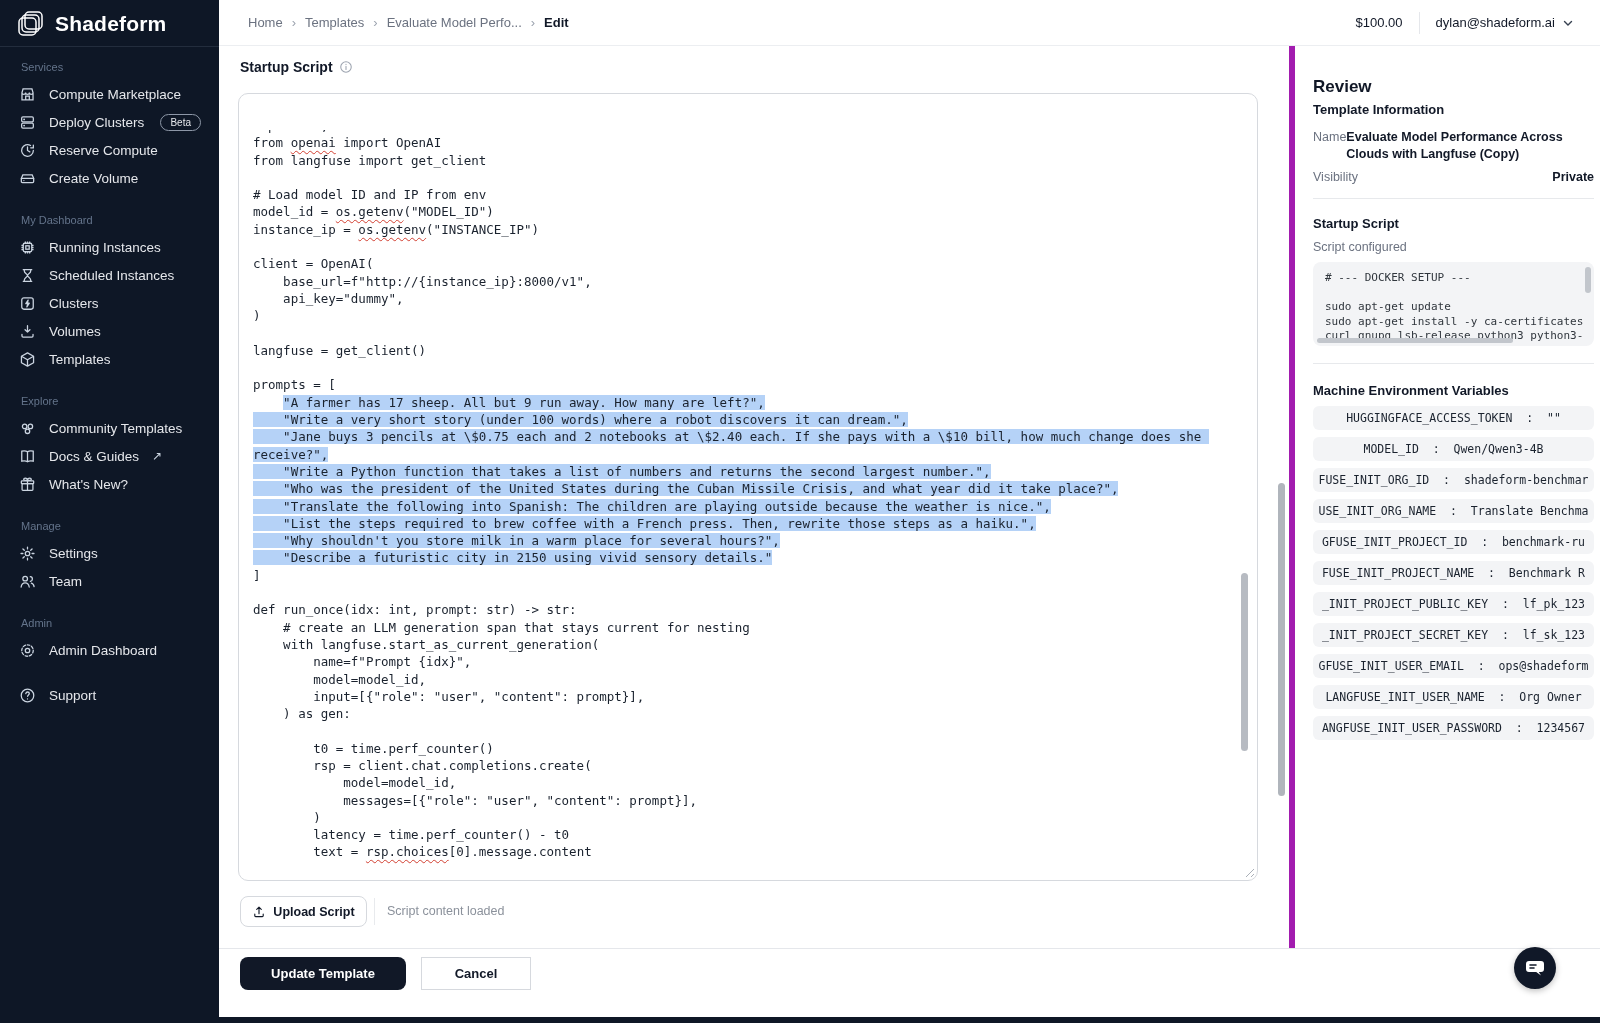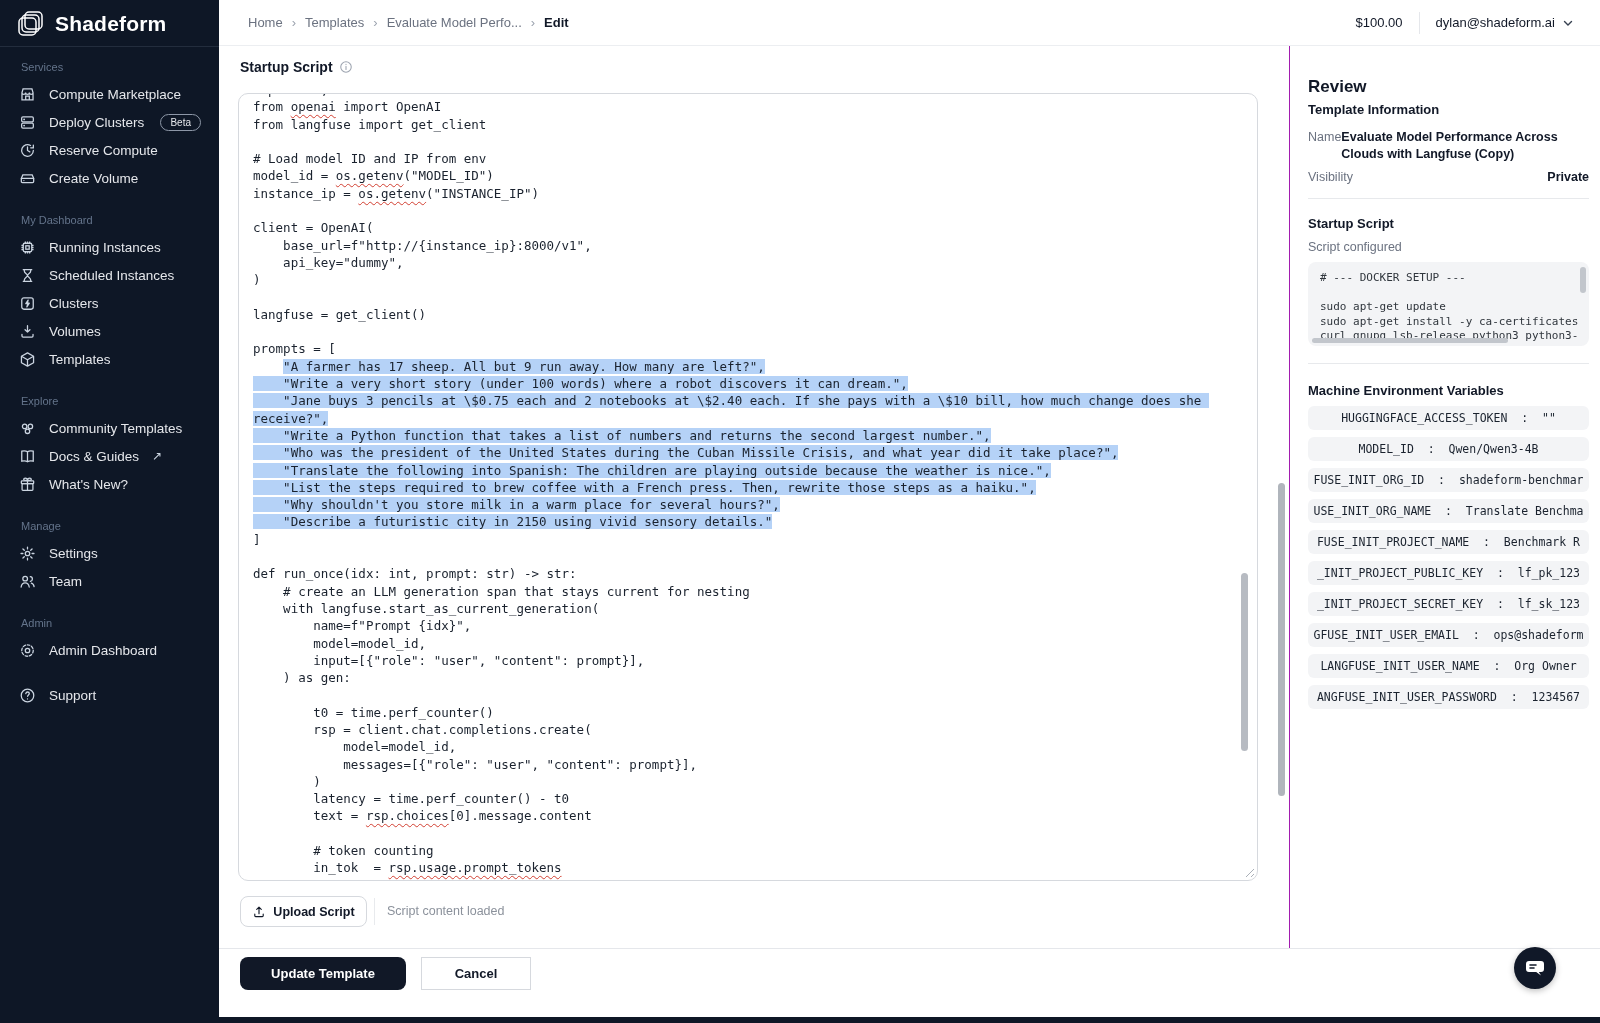--- a/index.html
+++ b/index.html
@@ -36,41 +36,41 @@
   .topbar-divider { width:1px; height:22px; background:#e5e7eb; }
   .account { display:flex; align-items:center; gap:7px; cursor:pointer; }
   .account .icon svg { width:12px; height:12px; display:block; }
 
   
   .main { position:absolute; left:219px; top:46px; width:1070px; bottom:75px; background:#fff; z-index:1; }
   .editor-label { position:absolute; left:21px; top:13px; font-size:14px; font-weight:700; color:#111827; display:flex; align-items:center; gap:6px; }
   .editor-label .icon svg { width:14px; height:14px; display:block; }
   .code-box { position:absolute; left:19px; top:47px; width:1020px; height:788px; background:#fff;
     border:1px solid #d6d9de; border-radius:10px; overflow:hidden; }
-  .code-scroll { position:absolute; inset:0; padding-left:14px; overflow:hidden; }
+  .code-scroll { position:absolute; inset:0; padding-left:14px; overflow:hidden;margin-top:36px; }
   #code-pre { margin:-13px 0 0; width:960px; font-family:"DejaVu Sans Mono", monospace;
     font-size:12.5px; line-height:17.3px; color:#1a222e; white-space:pre-wrap; word-break:normal; }
   .hl { background:#b5d2f7; }
   .sq { text-decoration-line:underline; text-decoration-style:wavy; text-decoration-color:#d23f31;
         text-decoration-thickness:1px; text-underline-offset:3px; }
   .code-vthumb { position:absolute; right:9px; top:479px; width:7px; height:178px; border-radius:4px; background:#b7bbc2; }
   .resize-handle { position:absolute; right:3px; bottom:3px; width:11px; height:11px;
     background:repeating-linear-gradient(135deg, transparent 0 2.5px, #aab0b8 2.5px 3.5px);
     clip-path:polygon(100% 0, 100% 100%, 0 100%); }
   .upload-btn { position:absolute; left:21px; top:850px; width:127px; height:31px; background:#fff;
     border:1px solid #d6d9de; border-radius:8px; display:flex; align-items:center; justify-content:center;
     gap:7px; font-size:12.5px; font-weight:700; color:#111827; cursor:pointer; font-family:inherit; }
   .upload-btn .icon svg { width:14px; height:14px; display:block; }
   .upload-divider { position:absolute; left:155px; top:852px; width:1px; height:27px; background:#e8eaed; }
   .upload-status { position:absolute; left:168px; top:858px; font-size:12.5px; color:#8b919b; }
   .main-vthumb { position:absolute; left:1059px; top:437px; width:7px; height:313px; border-radius:4px; background:#b0b5bc; }
 
   
   .right-panel { position:absolute; left:1289px; right:0; top:46px; bottom:75px; background:#fff;
-    border-left:1px solid #a21caf; z-index:2; }
+    border-left:6px solid #a21caf; z-index:2; }
   .review-title { position:absolute; left:18px; top:17px; font-size:17px; font-weight:700; }
   .ti-heading, .ss-heading, .env-heading { position:absolute; left:18px; font-size:13px; font-weight:700; color:#111827; }
   .ti-heading { top:56px; }
   .name-row { position:absolute; left:18px; top:83px; width:281px; display:flex; font-size:12.5px; line-height:17px; }
   .name-label { color:#6b7280; flex:none; }
   .name-value { color:#111827; font-weight:700; }
   .vis-row { position:absolute; left:18px; top:124px; width:281px; display:flex; justify-content:space-between; font-size:12.5px; }
   .vis-label { color:#6b7280; }
   .vis-value { color:#111827; font-weight:700; }
   .panel-divider { position:absolute; left:18px; width:281px; height:1px; background:#e7e9ec; }
@@ -394,20 +394,21 @@
     <div class="preview-hthumb"></div>
   </div>
   <div class="panel-divider" style="top:317px"></div>
 
   <div class="env-heading">Machine Environment Variables</div>
   <div class="env-list" id="env-list">
       <div class="env-pill">HUGGINGFACE_ACCESS_TOKEN  :  ""</div>
       <div class="env-pill">MODEL_ID  :  Qwen/Qwen3-4B</div>
       <div class="env-pill">FUSE_INIT_ORG_ID  :  shadeform-benchmar</div>
       <div class="env-pill">USE_INIT_ORG_NAME  :  Translate Benchma</div>
+      <div class="env-pill">GFUSE_INIT_PROJECT_ID  :  benchmark-ru</div>
       <div class="env-pill">FUSE_INIT_PROJECT_NAME  :  Benchmark R</div>
       <div class="env-pill">_INIT_PROJECT_PUBLIC_KEY  :  lf_pk_123</div>
       <div class="env-pill">_INIT_PROJECT_SECRET_KEY  :  lf_sk_123</div>
       <div class="env-pill">GFUSE_INIT_USER_EMAIL  :  ops@shadeform</div>
       <div class="env-pill">LANGFUSE_INIT_USER_NAME  :  Org Owner</div>
       <div class="env-pill">ANGFUSE_INIT_USER_PASSWORD  :  1234567</div>
     </div>
 </section>
 
 <footer class="bottom-bar">

